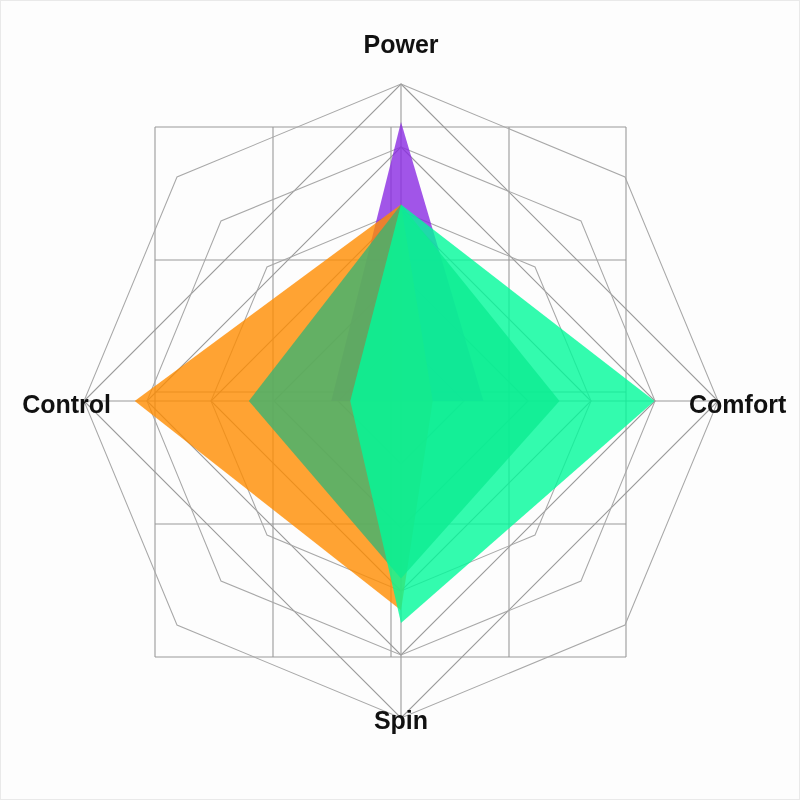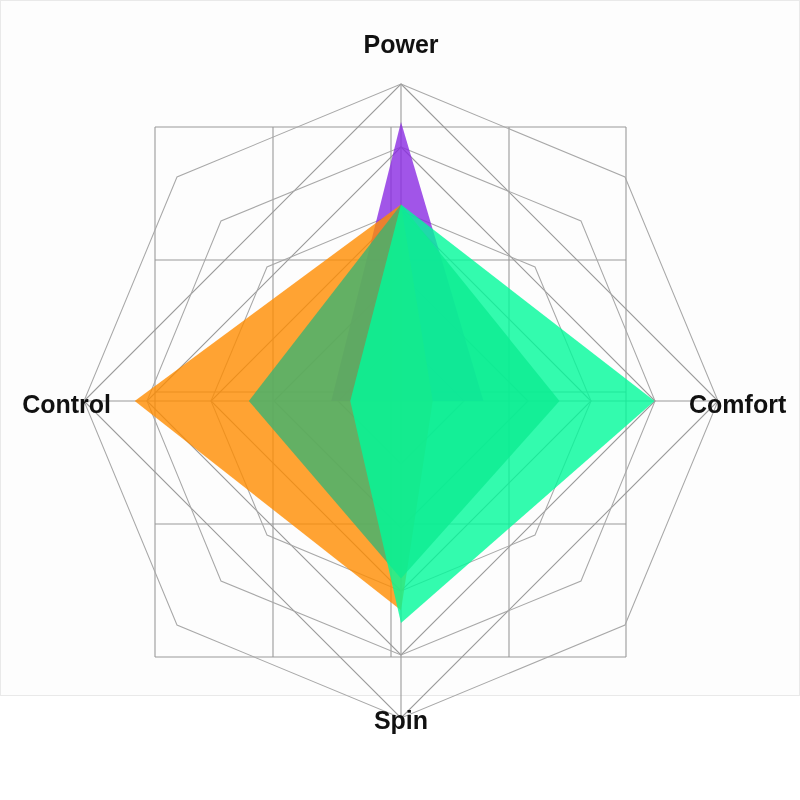--- a/index.html
+++ b/index.html
@@ -4,21 +4,21 @@
 <style>
   html,body{margin:0;padding:0;}
   body{
     width:800px;height:800px;
     background:#ffffff;
     font-family:"Liberation Sans", sans-serif;
     overflow:hidden;
   }
   #chart-root{
     position:relative;
-    width:800px;height:696px;
+    width:800px;height:800px;
     background:#fdfdfd;
     box-sizing:border-box;
     border:1px solid #e9e9e9;
   }
   #radar-svg{display:block;width:800px;height:800px;}
   .axis-label{
     font-family:"Liberation Sans", sans-serif;
     font-size:25px;
     font-weight:bold;
     fill:#111111;

